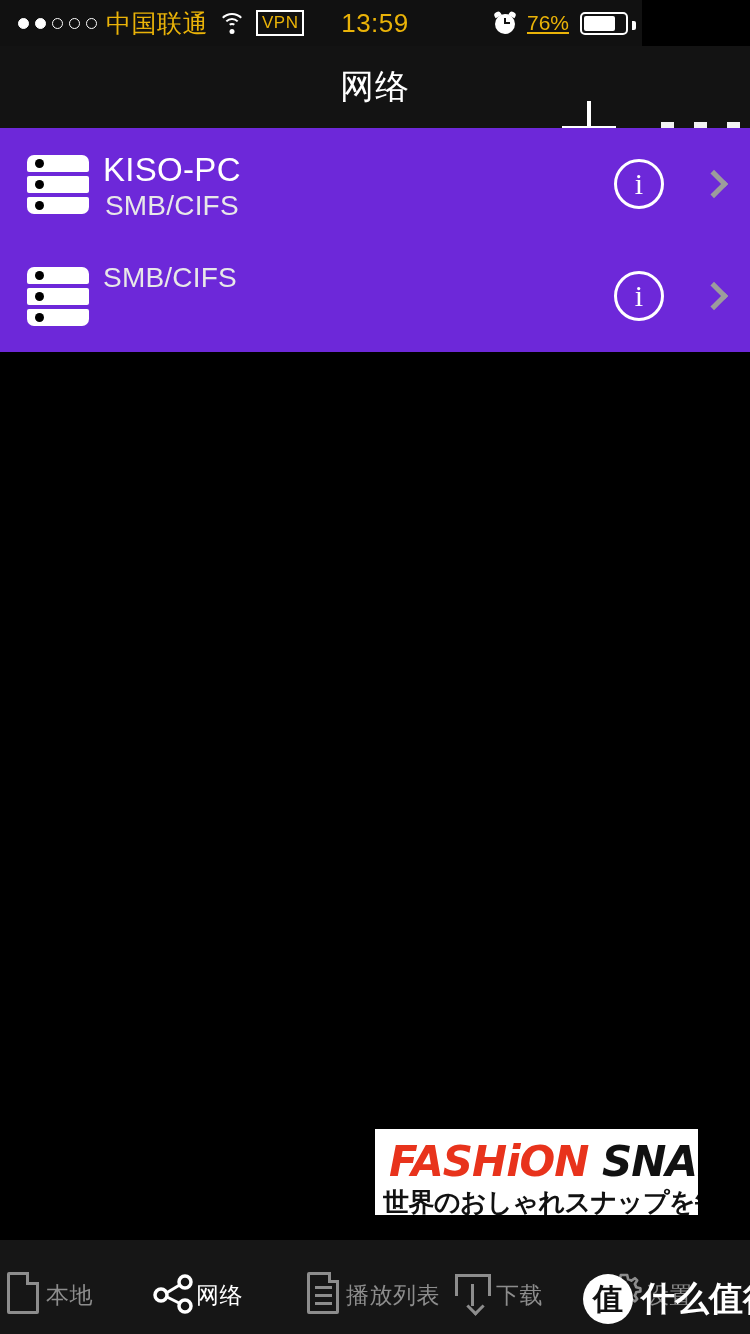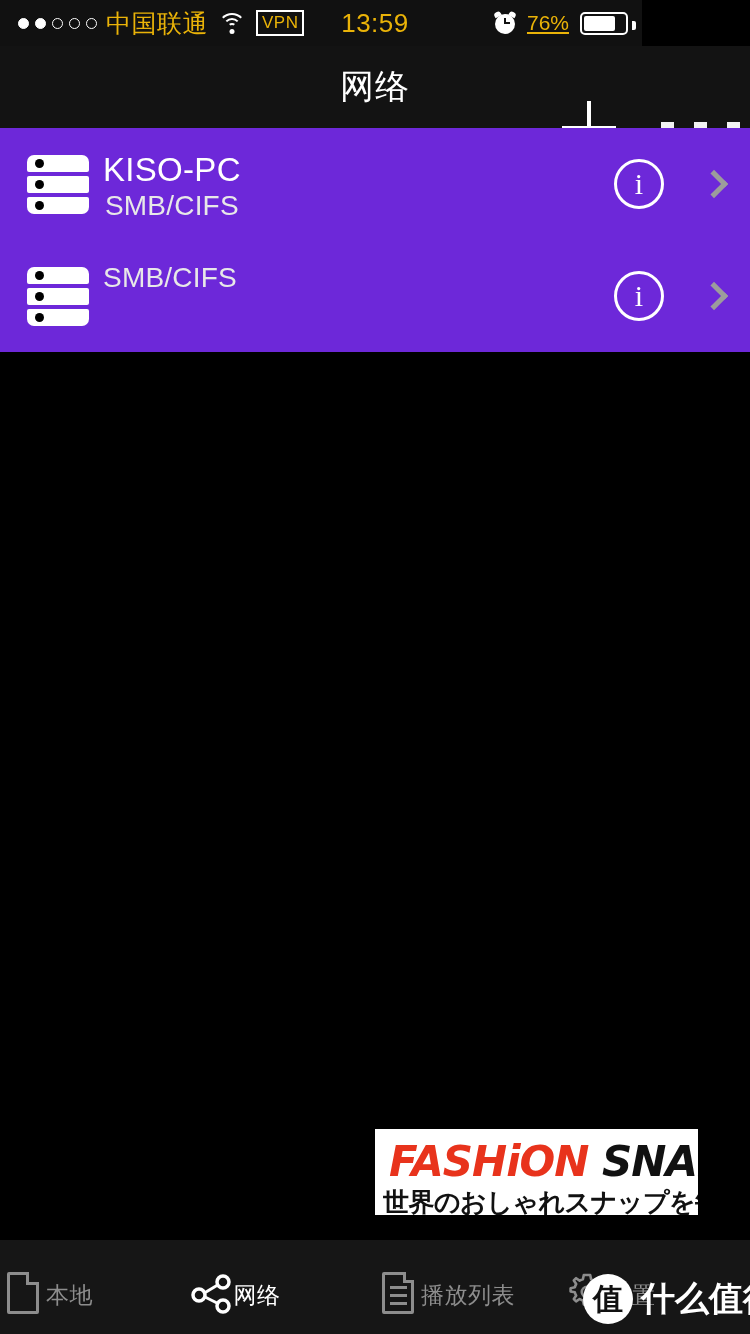--- a/index.html
+++ b/index.html
@@ -293,20 +293,30 @@
         <div class="ic-list">
           <div class="fold"></div>
           <div class="ln l1"></div>
             <div class="ln l2"></div>
             <div class="ln l3"></div>
         </div>
       </div>
       <div class="tab-lbl">播放列表</div>
     </div>
 
+    <div class="tab inactive">
+      <div class="tab-ico ic-dl">
+        <div class="tray"></div>
+        <div class="stem"></div>
+        <div class="head">
+            <i></i>
+          </div>
+      </div>
+      <div class="tab-lbl">下载</div>
+    </div>
 
     <div class="tab inactive">
       <div class="tab-ico">
         <svg class="ic-gear" width="40" height="40" viewBox="0 0 40 40">
           <path d="M20 3 l3.2 0 0.9 4.2 a13 13 0 0 1 3.3 1.4 l3.5-2.4 2.3 2.3 -2.4 3.5 a13 13 0 0 1 1.4 3.3 l4.2 0.9 0 3.2 -4.2 0.9 a13 13 0 0 1 -1.4 3.3 l2.4 3.5 -2.3 2.3 -3.5-2.4 a13 13 0 0 1 -3.3 1.4 l-0.9 4.2 -3.2 0 -3.2 0 -0.9-4.2 a13 13 0 0 1 -3.3-1.4 l-3.5 2.4 -2.3-2.3 2.4-3.5 a13 13 0 0 1 -1.4-3.3 l-4.2-0.9 0-3.2 4.2-0.9 a13 13 0 0 1 1.4-3.3 l-2.4-3.5 2.3-2.3 3.5 2.4 a13 13 0 0 1 3.3-1.4 l0.9-4.2 z" fill="none" stroke="#8d8d8d" stroke-width="2.6" stroke-linejoin="round"></path>
           <circle cx="20" cy="20" r="5.2" fill="none" stroke="#8d8d8d" stroke-width="2.6"></circle>
         </svg>
       </div>
       <div class="tab-lbl">设置</div>
     </div>

